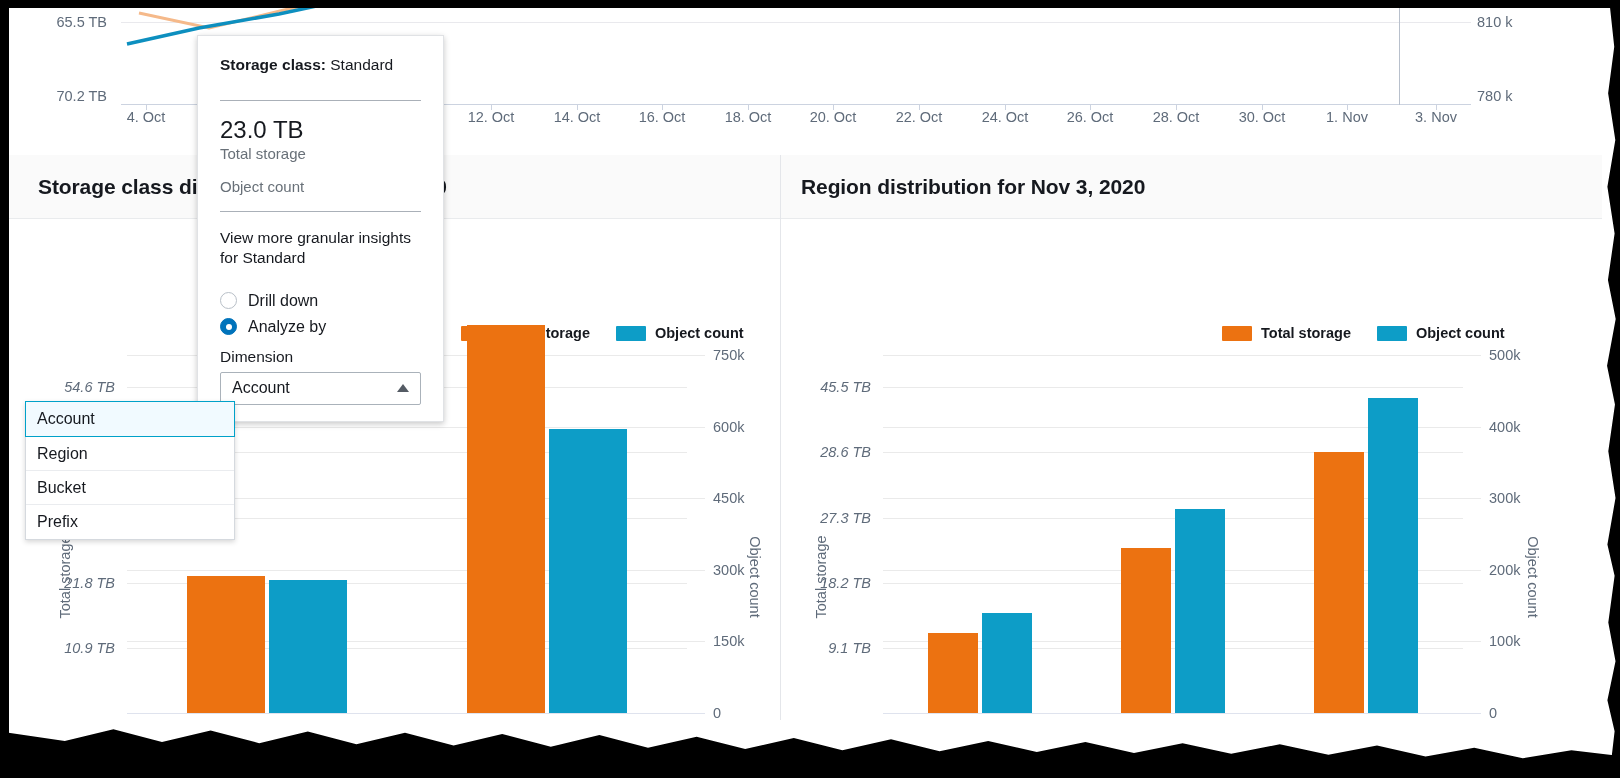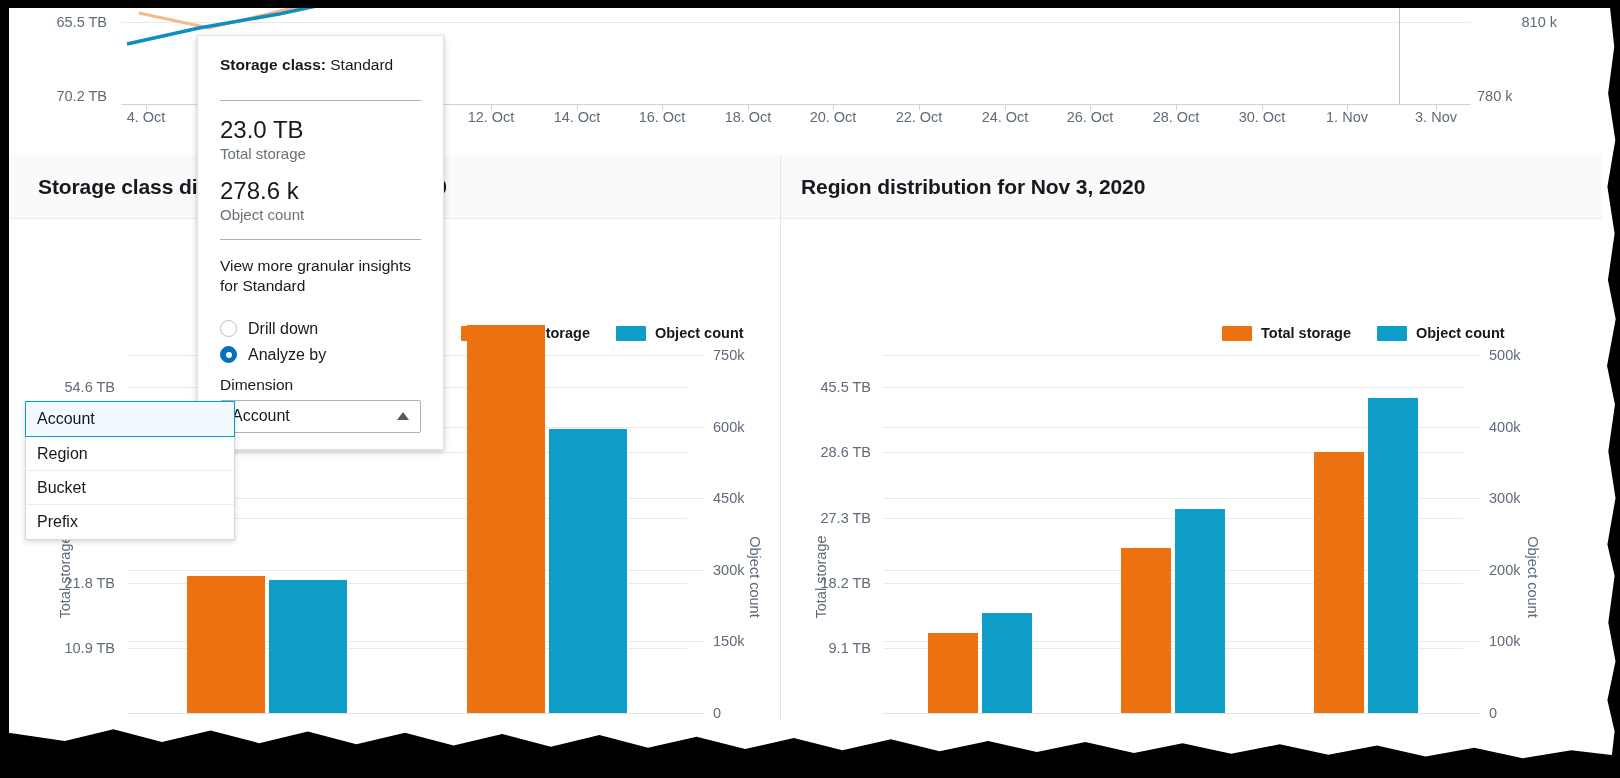--- a/index.html
+++ b/index.html
@@ -95,21 +95,21 @@
   .legend-label { font-size:14.5px; font-weight:bold; color:#16191f; white-space:nowrap; }
 
   
   .plot { position:absolute; }
   .gridline { position:absolute; height:1px; background:#eaeaea; left:0; }
   .axis-bottom { position:absolute; height:1px; background:#dfe3ee; left:0; }
   .ylab {
     position:absolute; font-size:14.5px; color:#5f6b7a;
     white-space:nowrap; transform:translateY(-50%);
   }
-  .ylab.l { text-align:right; }
+  .ylab.l { text-align:right;font-style:italic; }
   .ylab.r { text-align:left; }
   .ytitle {
     position:absolute; font-size:14.5px; color:#5f6b7a; white-space:nowrap;
     transform-origin:center center;
   }
   .ytitle.left-side  { transform:rotate(-90deg); }
   .ytitle.right-side { transform:rotate(90deg); }
   .bar { position:absolute; bottom:0; }
 
   
@@ -184,21 +184,21 @@
 
 <div id="page">
 
   <div id="top-chart">
 
     <div class="tc-gridline" style="left:112px; top:14px; width:1350px;"></div>
     <div class="tc-xaxis-line"></div>
 
     <div class="tc-ylabel" style="left:20px; top:6px; width:78px;">65.5 TB</div>
     <div class="tc-ylabel" style="left:20px; top:80px; width:78px;">70.2 TB</div>
-    <div class="tc-ylabel" style="left:1468px; top:6px; width:80px; text-align:right;">810 k</div>
+    <div class="tc-ylabel" style="left:1468px; top:6px; width:80px; text-align:left;">810 k</div>
     <div class="tc-ylabel" style="left:1468px; top:80px; width:80px; text-align:left;">780 k</div>
 
     <svg id="tc-svg" width="1593" height="100">
       <polyline points="130,5 200,20 275,2 340,-12" fill="none" stroke="#f5b98a" stroke-width="3"></polyline>
       <polyline points="118,36 190,20 270,6 345,-10" fill="none" stroke="#0d8fbf" stroke-width="3.5"></polyline>
     </svg>
 
     <div class="tc-cursor" style="left:1390px; height:97px;"></div>
 
     <div id="tc-xticks">
@@ -346,21 +346,20 @@
         <b>Storage class:</b>
         <span>Standard</span>
       </div>
       <div class="pop-rule"></div>
 
       <div class="pop-metric">
         <div class="big">23.0 TB</div>
         <div class="sub">Total storage</div>
       </div>
       <div class="pop-metric">
-        <div class="big">278.6 k</div>
         <div class="sub">Object count</div>
       </div>
 
       <div class="pop-rule2"></div>
 
       <div class="pop-prompt">View more granular insights for Standard</div>
 
       <div class="radio-row">
         <span class="radio"></span>
         <span class="radio-label">Drill down</span>

